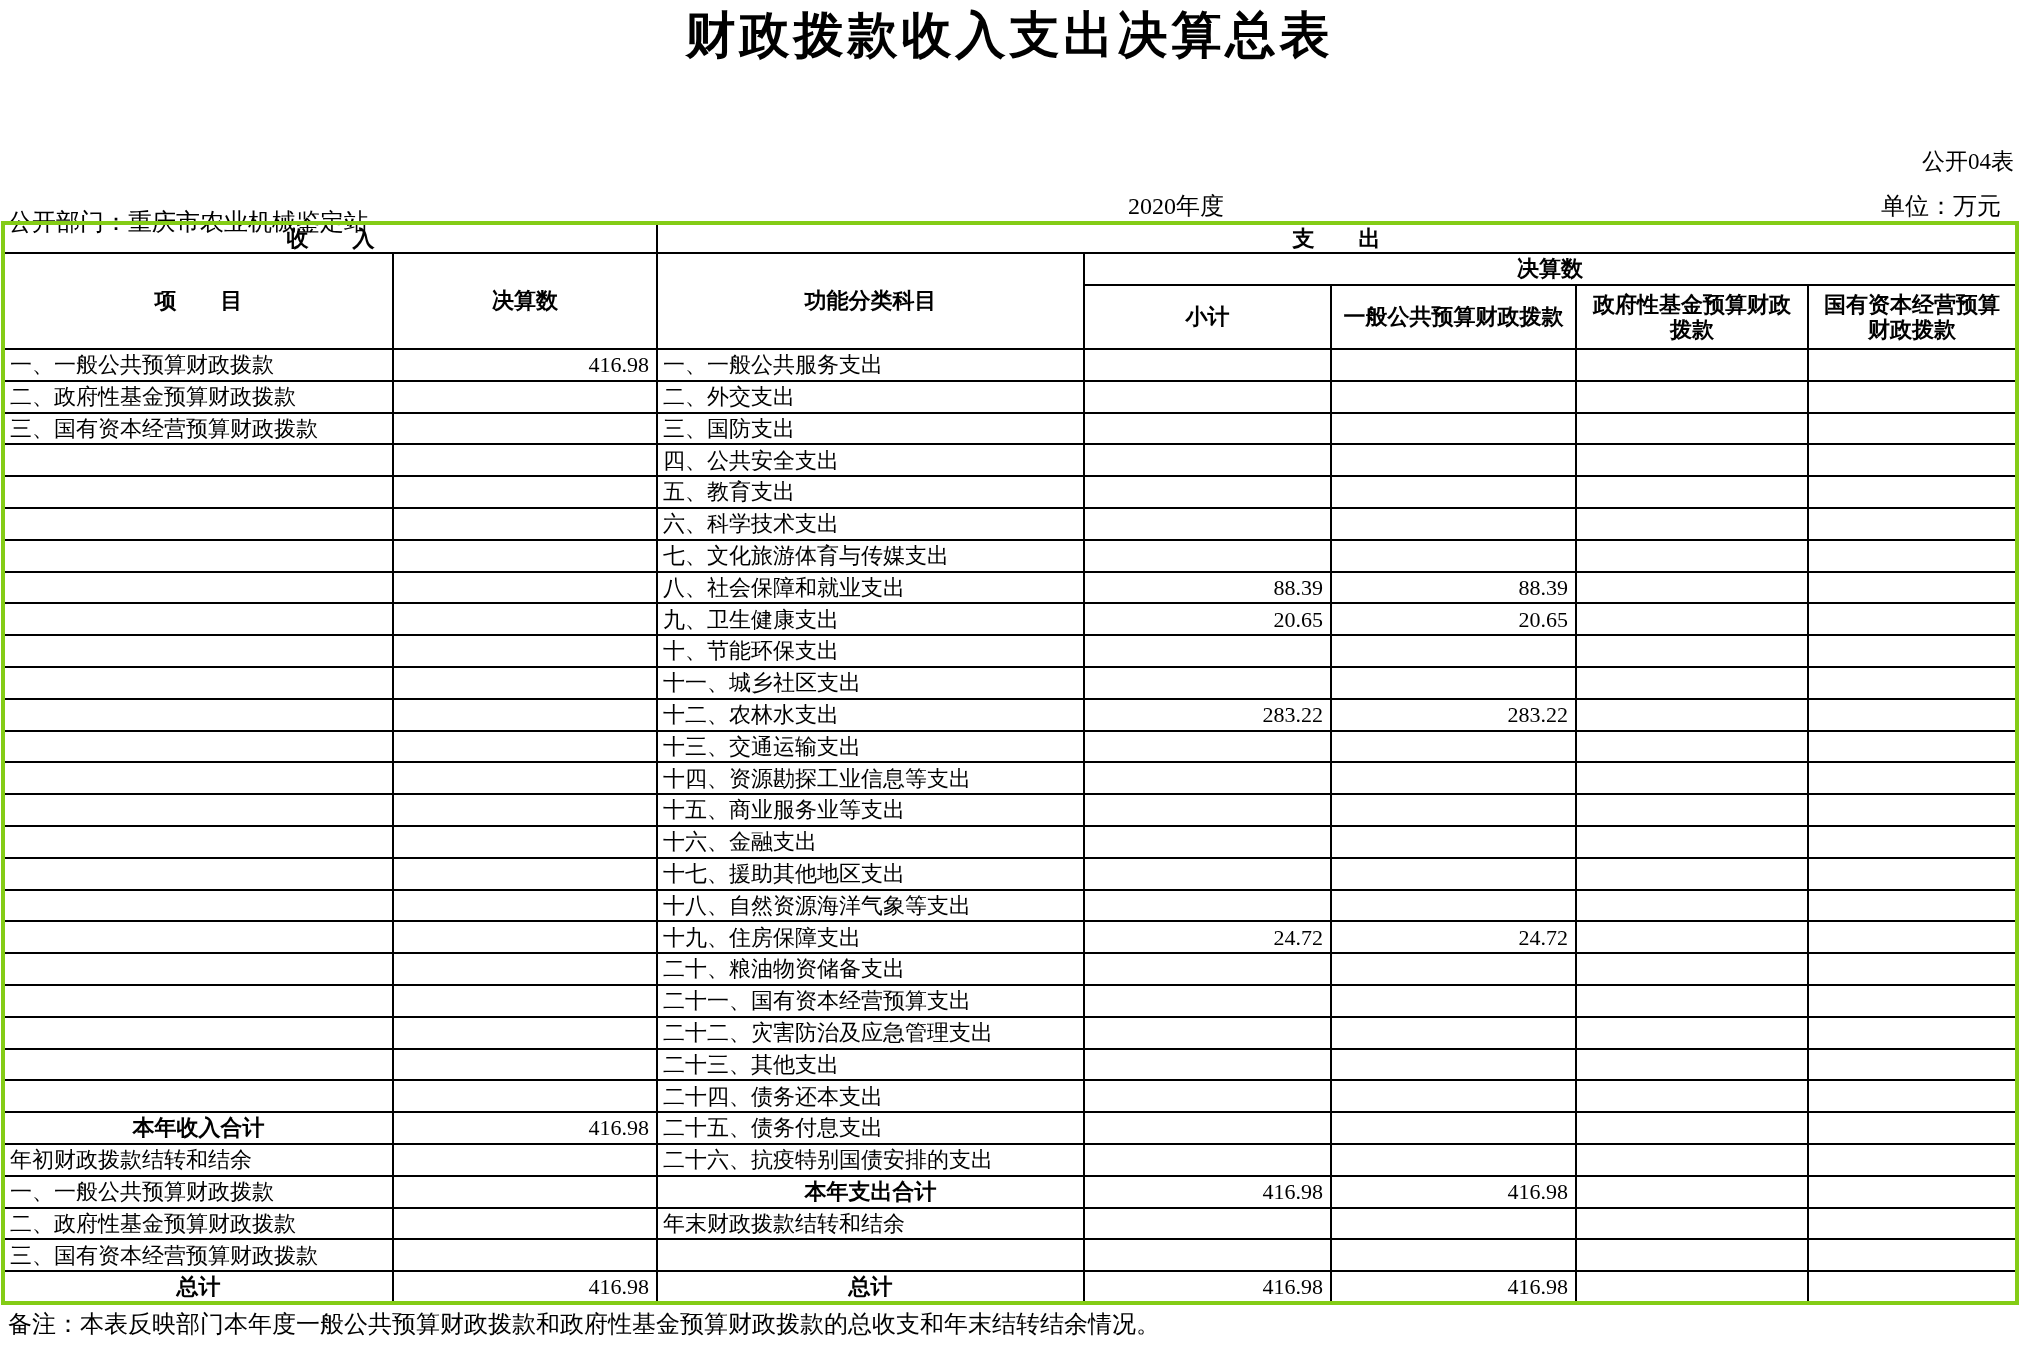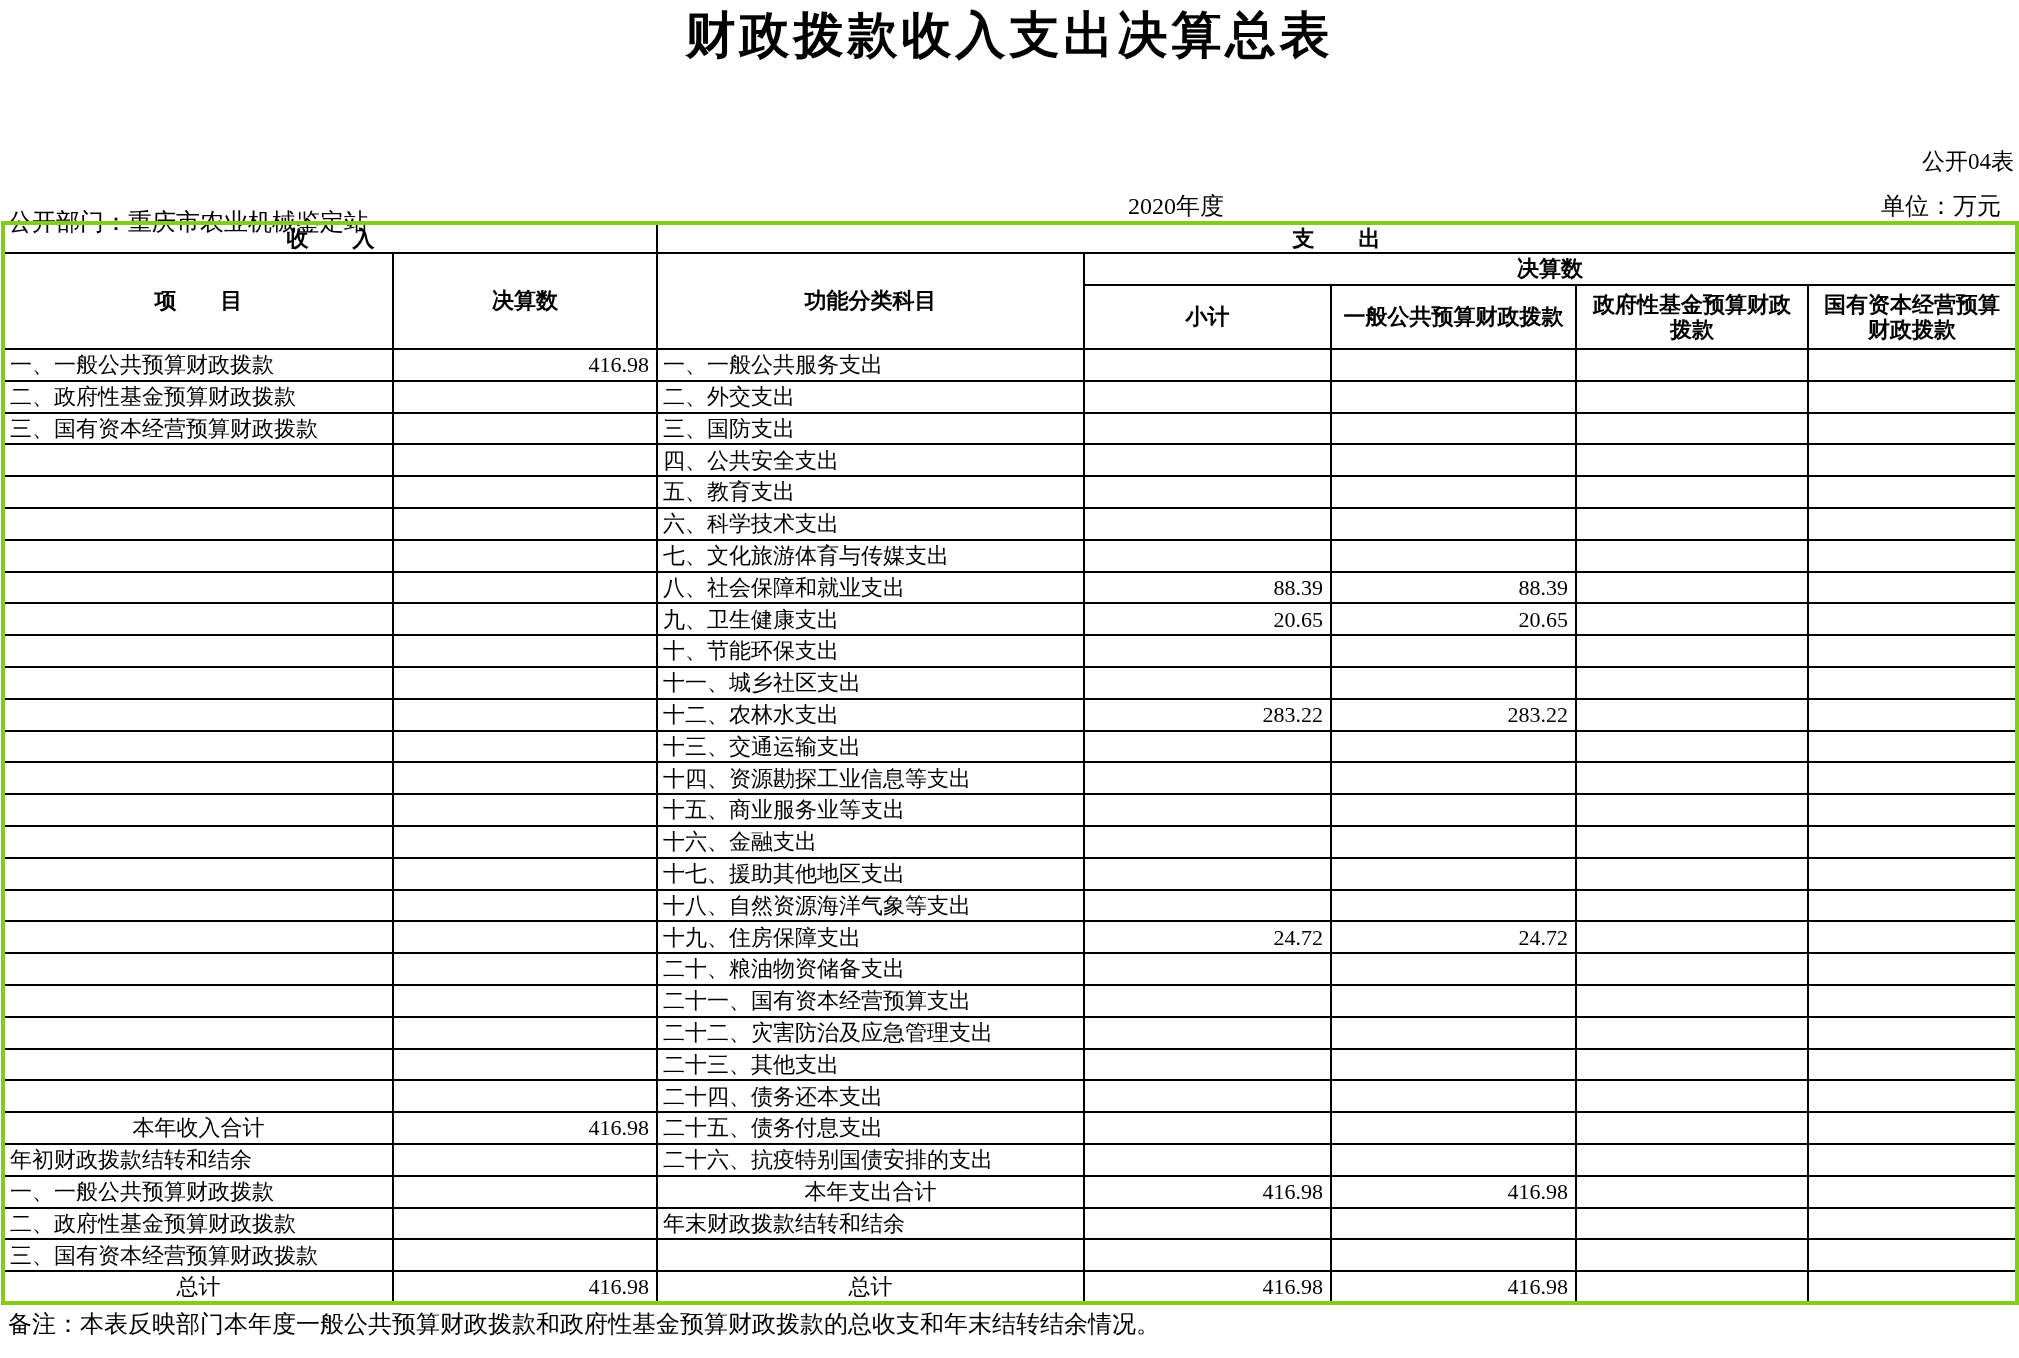--- a/index.html
+++ b/index.html
@@ -36,21 +36,21 @@
     padding: 0 5px; overflow: hidden;
     vertical-align: middle;
   }
   tr.hrow-a { height: 30px; }
   tr.hrow-b { height: 32px; }
   tr.hrow-c { height: 64px; }
   tbody tr { height: 31.8px; }
   .hdr { font-weight: bold; text-align: center; white-space: pre-line; }
   .cell-text { text-align: left; }
   .cell-num { text-align: right; padding-right: 7px; }
-  .total-cell { font-weight: normal; text-align: center; border-radius: 14px; }
+  .total-cell { font-weight: bold; text-align: center; border-radius: 14px; }
 
   .footnote {
     position: absolute; top: 1308px; left: 8px;
     font-size: 24px;
   }
 </style>
 </head>
 <body>
 
 <div class="page-title">财政拨款收入支出决算总表</div>

